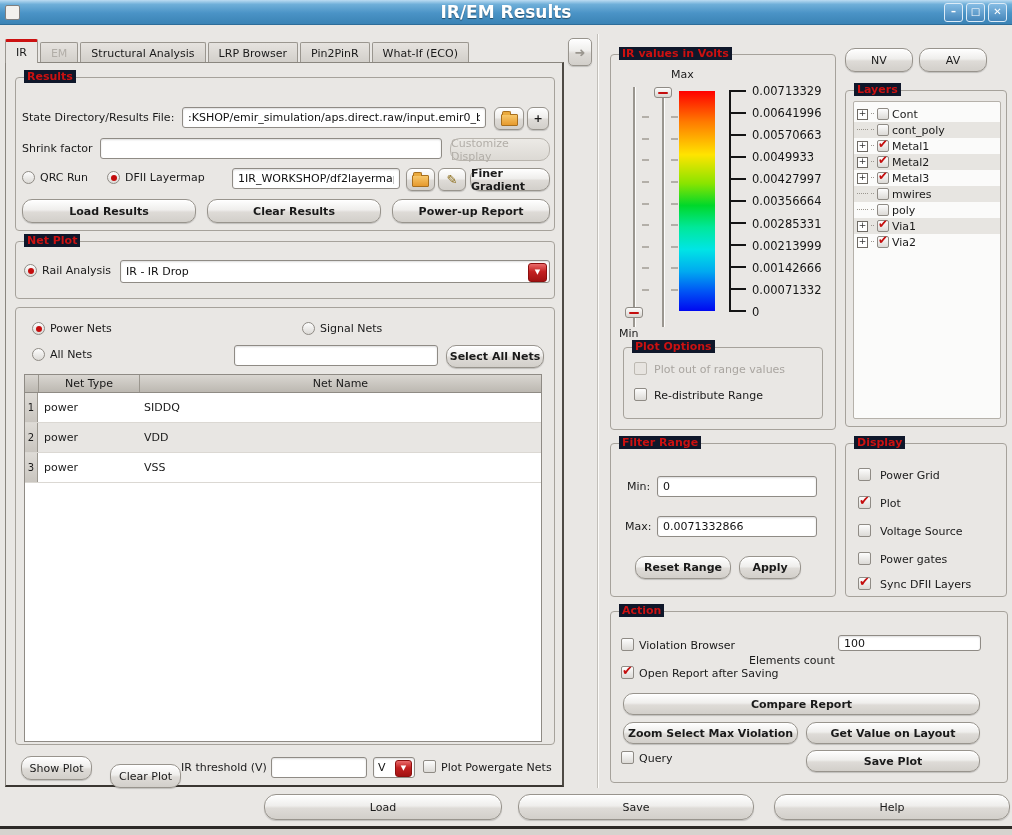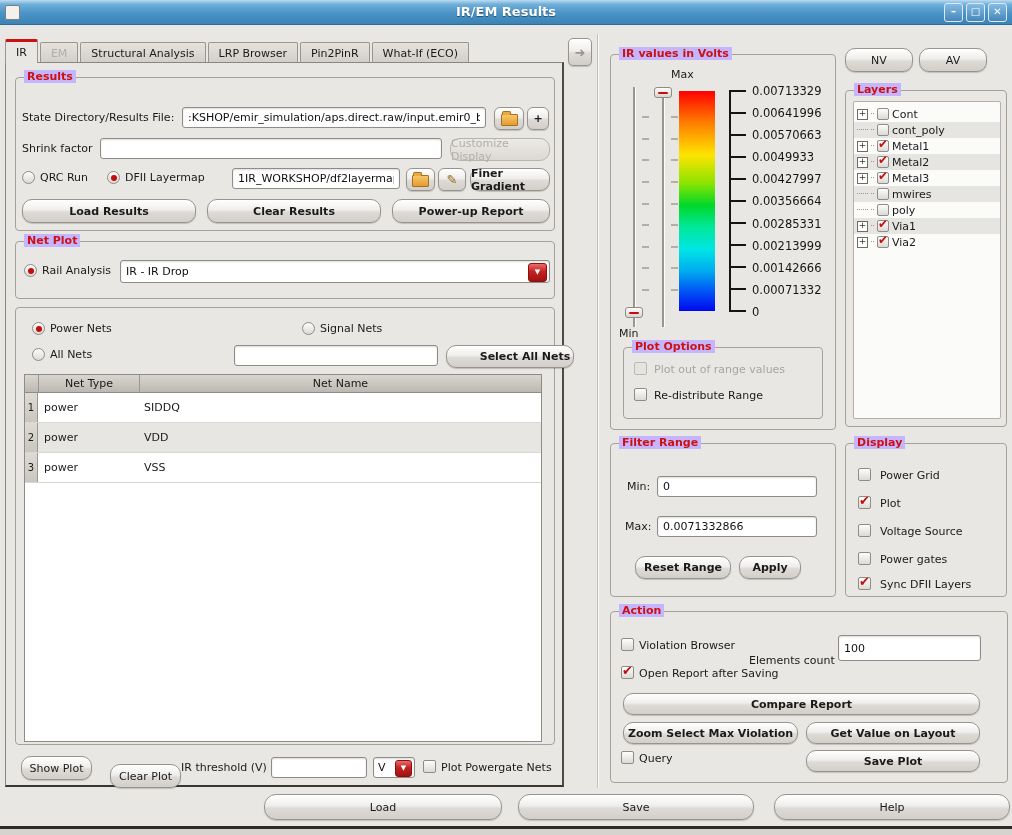--- a/index.html
+++ b/index.html
@@ -7,21 +7,21 @@
     position:relative; width:1012px; height:835px; overflow:hidden;
     background:#e9e7e4; font-family:"DejaVu Sans",sans-serif; font-size:11px; color:#1a1a1a;
   }
   
   .titlebar {
     position:absolute; left:0; top:0; right:0; height:24px;
     background:linear-gradient(180deg,#bcdcf2 0%,#6fafd9 18%,#4a93c6 55%,#3b83b5 100%);
     border-bottom:1px solid #2e6d99;
   }
   .title-text { position:absolute; left:0; right:0; top:0; height:24px; line-height:24px;
-    text-align:center; color:#fff; font-weight:bold; font-size:13px; text-shadow:0 1px 1px rgba(0,0,0,.45); }
+    text-align:center; color:#fff; font-weight:bold; font-size:17px; text-shadow:0 1px 1px rgba(0,0,0,.45); }
   .win-icon { position:absolute; left:5px; top:5px; width:13px; height:13px;
     background:#f2f1ee; border:1px solid #7f7f7f; border-radius:2px; }
   .winbtns { position:absolute; right:5px; top:3px; display:flex; gap:3px; }
   .winbtn { width:17px; height:17px; border:1px solid #dcebf7; border-radius:3px;
     background:linear-gradient(180deg,#85bce4,#4586ba); color:#fff; font-size:10px; line-height:15px;
     text-align:center; font-weight:bold; }
   
   .tabbar { position:absolute; left:5px; top:40px; display:flex; align-items:flex-end; height:23px; }
   .tab { height:20px; padding:0 10px; display:flex; align-items:center; font-size:11px;
     background:linear-gradient(180deg,#e6e3df,#d1cec9); border:1px solid #9a968f; border-bottom:none;
@@ -43,21 +43,21 @@
   .radio { position:absolute; width:13px; height:13px; border-radius:50%;
     background:linear-gradient(180deg,#fdfdfd,#dcdad6); border:1px solid #8f8b85; box-sizing:border-box; }
   .radio.on::after { content:""; position:absolute; left:2.5px; top:2.5px; width:6px; height:6px;
     border-radius:50%; background:#c40d0d; }
   .check { position:absolute; width:13px; height:13px; border-radius:2px;
     background:linear-gradient(180deg,#fdfdfd,#dcdad6); border:1px solid #8f8b85; box-sizing:border-box; }
   .check.on::after { content:"✔"; position:absolute; left:0px; top:-4px; font-size:13px;
     font-weight:bold; color:#c40d0d; }
   .check.dis { border-color:#bdb9b2; background:#e7e4e0; }
   .group { position:absolute; border:1px solid #a6a29b; border-radius:4px; }
-  .gtitle { position:absolute; top:-8px; left:8px; background:#c4b5fd; color:#cc1111;
+  .gtitle { position:absolute; top:-8px; left:8px; background:#0f172a; color:#cc1111;
     font-weight:bold; font-size:11px; padding:0 3px; line-height:13px; white-space:nowrap; }
   .redbtn { position:absolute; background:linear-gradient(180deg,#ea6b6b,#c32121 45%,#a21212);
     border:1px solid #8c0f0f; border-radius:3px; color:#fff; display:flex; align-items:center;
     justify-content:center; font-size:7px; }
   .folder { width:15px; height:10px; background:linear-gradient(180deg,#f7c76a,#e69a2e);
     border:1px solid #a86f1e; border-radius:1px; position:relative; margin-top:2px; }
   .folder::before { content:""; position:absolute; top:-4px; left:0px; width:7px; height:3px;
     background:#eaaa3e; border:1px solid #a86f1e; border-bottom:none; border-radius:2px 2px 0 0; }
   
   .left-panel { position:absolute; left:5px; top:62px; width:556px; height:722px;
@@ -184,21 +184,21 @@
     </div>
 
     <div class="group" style="left:9px;top:244px;width:538px;height:436px;">
       <span class="radio on" style="left:16px;top:14px;"></span>
       <span class="lbl" style="left:34px;top:14px;">Power Nets</span>
       <span class="radio" style="left:286px;top:14px;"></span>
       <span class="lbl" style="left:304px;top:14px;">Signal Nets</span>
       <span class="radio" style="left:16px;top:40px;"></span>
       <span class="lbl" style="left:34px;top:40px;">All Nets</span>
       <input class="field" style="left: 218px; top: 37px; width: 204px; height: 21px;" value="">
-      <div class="btn" style="left:430px;top:37px;width:96px;height:21px;font-weight:bold;padding-left:30px;">Select All Nets</div>
+      <div class="btn" style="left:430px;top:37px;width:96px;height:21px;font-weight:bold;">Select All Nets</div>
 
       <div class="nettable">
         <div class="nt-header">
           <div class="c c-num"></div>
           <div class="c c-type">Net Type</div>
           <div class="c c-name" style="border-right:none;">Net Name</div>
         </div>
         <div class="nt-row">
           <div class="c c-num">1</div>
           <div class="c c-type">power</div>
@@ -389,21 +389,21 @@
     <span class="lbl" style="left:34px;top:109px;">Power gates</span>
     <span class="check on" style="left:12px;top:133px;"></span>
     <span class="lbl" style="left:34px;top:134px;">Sync DFII Layers</span>
   </div>
 
   <div class="group" style="left:610px;top:611px;width:396px;height:170px;">
     <span class="gtitle">Action</span>
     <span class="check" style="left:10px;top:26px;"></span>
     <span class="lbl" style="left:28px;top:27px;">Violation Browser</span>
     <span class="lbl" style="left:138px;top:27px;margin-top:15px;">Elements count</span>
-    <input class="field" style="left: 227px; top: 23px; width: 143px; height: 26px;" value="100">
+    <input class="field" style="left: 227px; top: 23px; width: 143px; height: 16px;" value="100">
     <span class="check on" style="left:10px;top:54px;"></span>
     <span class="lbl" style="left:28px;top:55px;">Open Report after Saving</span>
     <div class="btn" style="left:12px;top:81px;width:355px;height:20px;font-weight:bold;">Compare Report</div>
     <div class="btn" style="left:12px;top:110px;width:173px;height:20px;font-weight:bold;">Zoom Select Max Violation</div>
     <div class="btn" style="left:195px;top:110px;width:172px;height:20px;font-weight:bold;">Get Value on Layout</div>
     <span class="check" style="left:10px;top:139px;"></span>
     <span class="lbl" style="left:28px;top:140px;">Query</span>
     <div class="btn" style="left:195px;top:138px;width:172px;height:20px;font-weight:bold;">Save Plot</div>
   </div>
 

